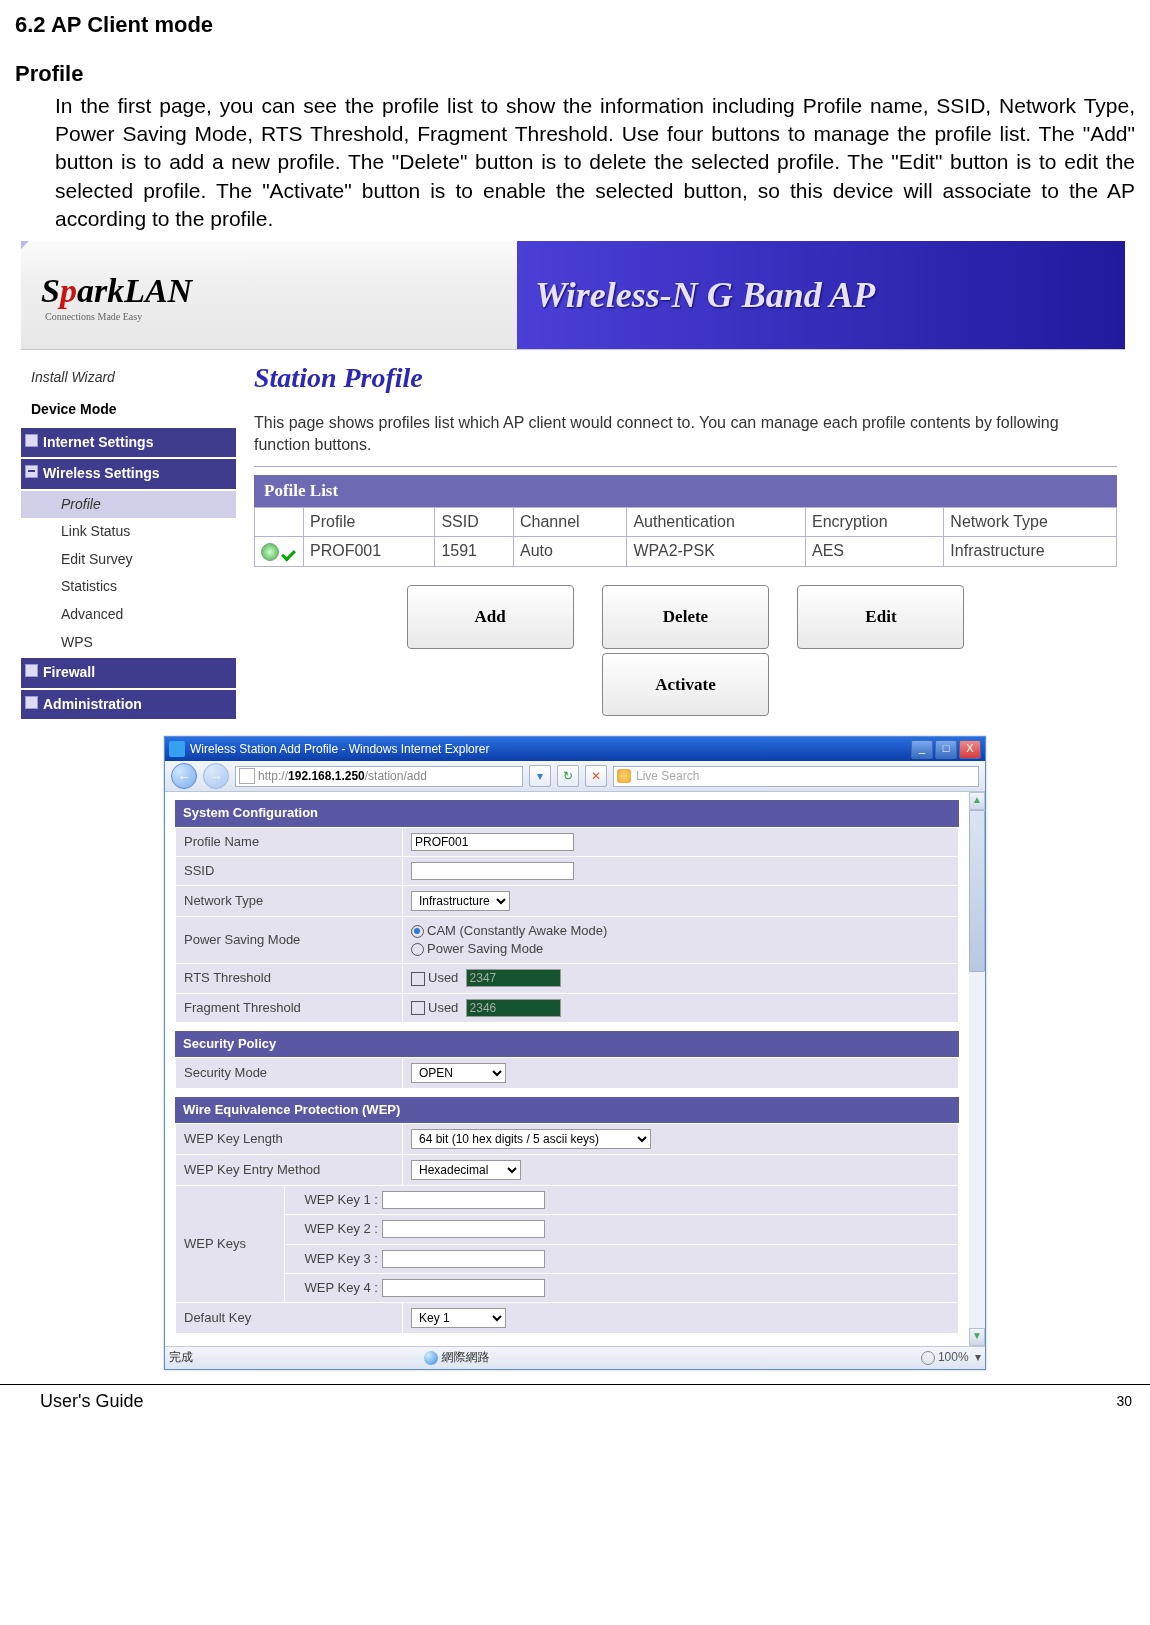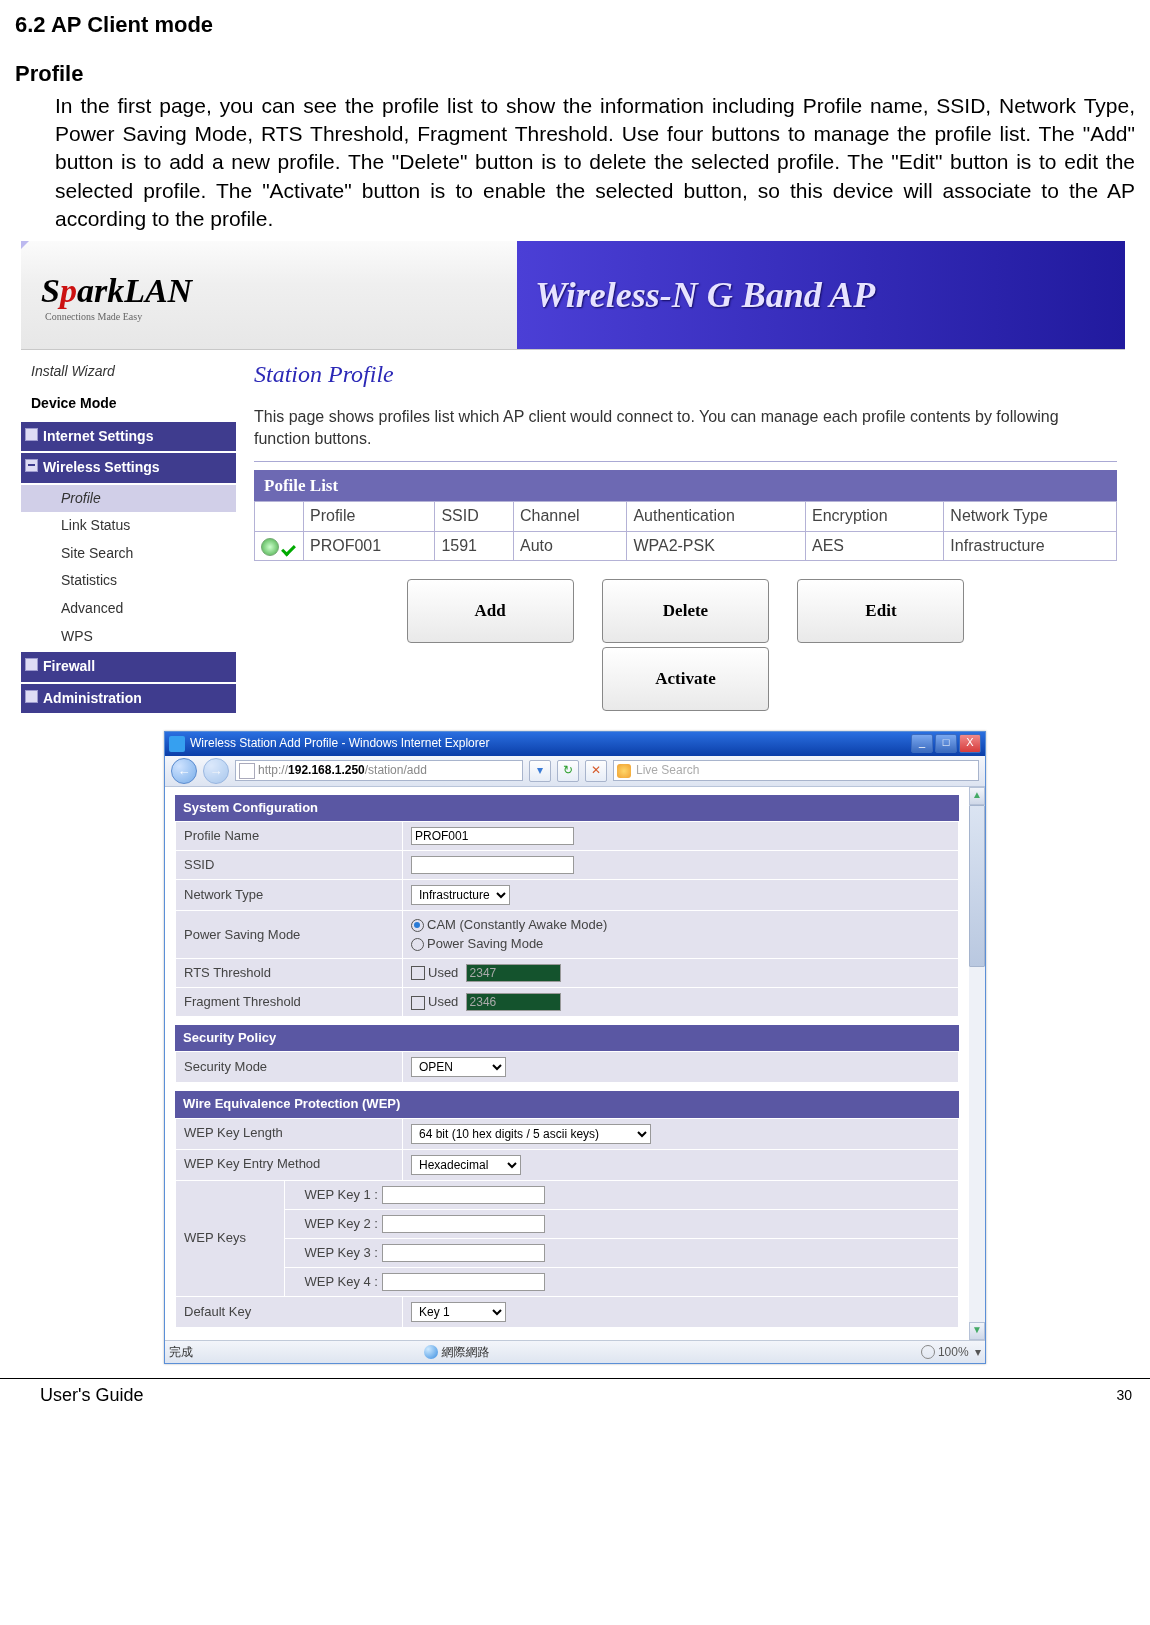--- a/index.html
+++ b/index.html
@@ -13,31 +13,31 @@
     .banner-logo { margin-left:20px; font-family:Georgia,serif; font-size:34px; font-weight:bold; font-style:italic; }
     .banner-logo .logo-s { color:#000; }
     .banner-logo .logo-r { color:#b00; }
     .banner-logo .logo-rest { color:#000; }
     .banner-logo .logo-tag { display:block; font-size:10px; font-style:normal; font-weight:normal; color:#666; margin-top:-4px; margin-left:4px; }
     .banner-right { position:absolute; right:0; top:0; height:100%; width:590px; background:linear-gradient(90deg,#4b3fd6,#211a9e); display:flex; align-items:center; justify-content:flex-start; padding-left:18px; }
     .banner-right .banner-title { font-family:"Times New Roman",serif; color:#e7e3ff; font-size:36px; font-weight:bold; font-style:italic; letter-spacing:0; text-shadow:1px 1px 2px #120a60; }
     .banner .corner { position:absolute; left:0; top:0; width:0; height:0; border-top:8px solid #bcb9ef; border-right:8px solid transparent; }
 
     .main-area { display:flex; margin-left:6px; margin-right:10px; }
-    .sidebar { width:215px; background:#fff; padding-top:6px; font-family:Verdana,Geneva,sans-serif; font-size:14px; }
+    .sidebar { width:215px; background:#fff; padding-top:12px; font-family:Verdana,Geneva,sans-serif; font-size:14px; }
     .side-item { padding:6px 0 6px 10px; color:#333; font-style:italic; font-family:Verdana,Geneva,sans-serif; }
     .side-bold { font-weight:bold; font-style:normal; padding:6px 0 6px 10px; color:#000;}
     .side-head { background:#3f3c8e; color:#fff; font-weight:bold; font-style:normal; padding:5px 4px 5px 22px; margin:2px 0; position:relative; font-size:14px; }
     .side-head .box { position:absolute; left:4px; top:6px; width:11px; height:11px; background:#dedcf4; border:1px solid #9d9acf; }
     .side-head .box.minus::after { content:""; position:absolute; left:2px; right:2px; top:4px; height:2px; background:#3f3c8e; }
     .side-sub { padding:4px 0 4px 40px; color:#333; }
     .side-sub.active { background:#d1cfe8; font-style:italic; }
 
     .content { flex:1; padding:8px 8px 10px 18px; }
-    .content-head { color:#2b28b6; font-family:"Times New Roman",serif; font-size:24px; font-weight:normal; font-style:italic; }
+    .content-head { color:#2b28b6; font-family:"Times New Roman",serif; font-size:28px; font-weight:bold; font-style:italic; }
     .content-desc { margin:14px 0 8px 0; font-size:16px; color:#333; padding-bottom:10px; border-bottom:1px solid #aaa9d4; }
 
     .list-title { background:#6d69b3; color:#fff; padding:4px 10px; font-weight:bold; font-size:17px; margin-top:6px;font-family:Liberation Serif, serif; }
     table.clean { border-collapse:collapse; width:100%; font-size:16px; }
     table.clean th, table.clean td { border:1px solid #b4b2d6; padding:3px 6px; text-align:left; color:#444; }
     table.clean th { font-weight:normal; }
     td.status-cell .stat { display:inline-block; width:16px; height:16px; border:1px solid #7a7; background:radial-gradient(circle,#cfc,#4a4); border-radius:50%; vertical-align:middle; }
     td.status-cell .check { display:inline-block; width:17px; height:14px; vertical-align:middle; margin-left:1px; position:relative; }
     td.status-cell .check::after { content:""; position:absolute; left:2px; top:5px; width:10px; height:5px; border-left:3px solid #0a0; border-bottom:3px solid #0a0; transform:rotate(-45deg); }
 
@@ -118,21 +118,21 @@
     </div>
 
     <div class="main-area">
       <div class="sidebar">
         <div class="side-item">Install Wizard</div>
         <div class="side-bold">Device Mode</div>
         <div class="side-head"><span class="box"></span><span>Internet Settings</span></div>
         <div class="side-head"><span class="box minus"></span><span>Wireless Settings</span></div>
         <div class="side-sub active">Profile</div>
         <div class="side-sub">Link Status</div>
-        <div class="side-sub">Site Search</div>
+        <div class="side-sub">Edit Survey</div>
         <div class="side-sub">Statistics</div>
         <div class="side-sub">Advanced</div>
         <div class="side-sub">WPS</div>
         <div class="side-head"><span class="box"></span><span>Firewall</span></div>
         <div class="side-head"><span class="box"></span><span>Administration</span></div>
       </div>
 
       <div class="content">
         <div class="content-head">Station Profile</div>
         <div class="content-desc">This page shows profiles list which AP client would connect to. You can manage each profile contents by following function buttons.</div>

